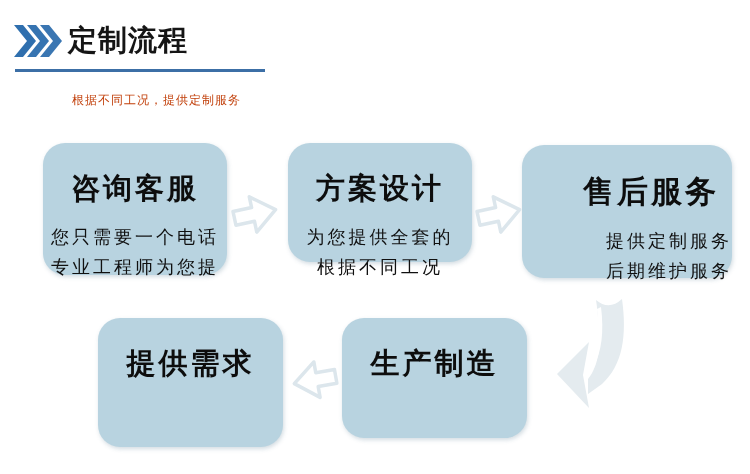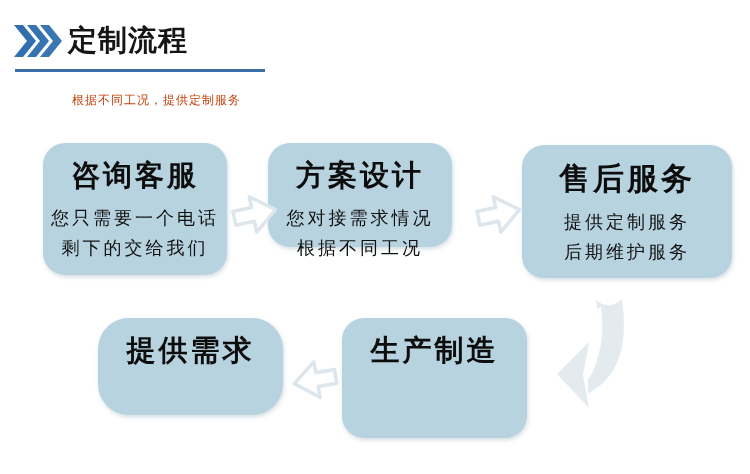--- a/index.html
+++ b/index.html
@@ -17,32 +17,32 @@
   .subtitle{
     position:absolute;left:40px;top:92px;font-size:12px;color:#c2410c;
     letter-spacing:1px;white-space:nowrap;margin-left:32px;
   }
   
   .card{
     position:absolute;background:#b8d3e0;border-radius:22px;text-align:center;
     box-shadow:1px 2px 4px rgba(110,140,160,0.30);
   }
   .card .ttl{
-    margin:0;padding-top:13px;font-size:29px;font-weight:700;color:#0d0d0d;
+    margin:13px;padding-top:13px;font-size:29px;font-weight:700;color:#0d0d0d;
     letter-spacing:3px;font-family:"Liberation Sans",sans-serif;white-space:nowrap;
   }
   .card .body{
     margin-top:7px;font-family:"Liberation Serif",serif;font-size:18px;
     line-height:30px;letter-spacing:3px;color:#101010;white-space:nowrap;
   }
   .card1{left:43px;top:143px;width:184px;height:132px;}
-  .card2{left:268px;top:143px;width:184px;height:104px;}
-  .card3{left:522px;top:145px;width:210px;height:133px;}
+  .card2{left:288px;top:143px;width:184px;height:119px;}
+  .card3{left:522px;top:145px;width:210px;height:133px;text-align:right;}
   .card3 .ttl{font-size:31px;}
-  .card4{left:98px;top:318px;width:185px;height:97px;border-radius:31px;}
+  .card4{left:98px;top:318px;width:185px;height:129px;}
   .card5{left:342px;top:318px;width:185px;height:120px;}
   
   .flow-arrow{position:absolute;width:48px;height:46px;}
   .arr1{left:231px;top:191px;}
   .arr2{left:475px;top:191px;}
   .arr3{left:291px;top:357px;}
   .bent-arrow{position:absolute;left:552px;top:297px;width:82px;height:122px;}
 </style>
 </head>
 <body>
@@ -57,28 +57,28 @@
     </g>
   </svg>
   <div class="hdr-title">定制流程</div>
   <div class="hdr-underline"></div>
   <div class="subtitle">根据不同工况，提供定制服务</div>
 
   <div class="card card1">
     <h3 class="ttl">咨询客服</h3>
     <div class="body">
       <div>您只需要一个电话</div>
-      <div>剩下的交给我们</div>
+      <div>专业工程师为您提</div>
     </div>
   </div>
 
   <div class="card card2">
     <h3 class="ttl">方案设计</h3>
     <div class="body">
-      <div>您对接需求情况</div>
+      <div>为您提供全套的</div>
       <div>根据不同工况</div>
     </div>
   </div>
 
   <div class="card card3">
     <h3 class="ttl">售后服务</h3>
     <div class="body">
       <div>提供定制服务</div>
       <div>后期维护服务</div>
     </div>

